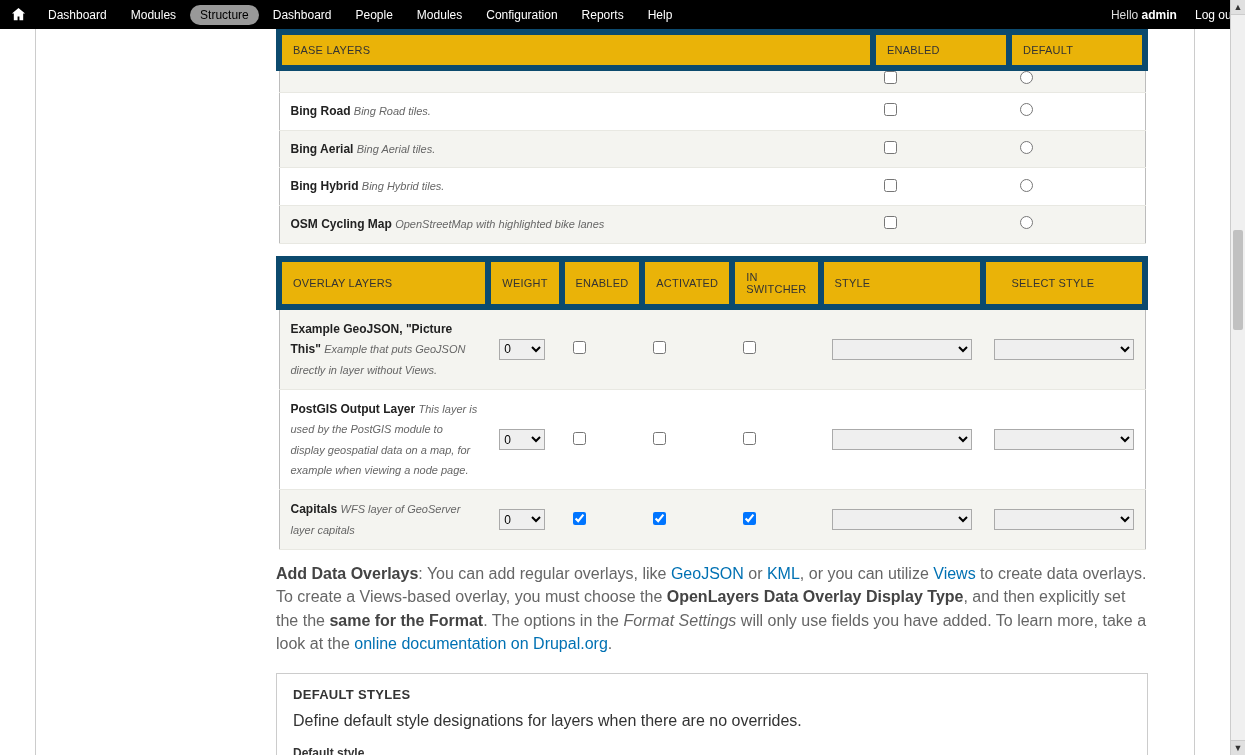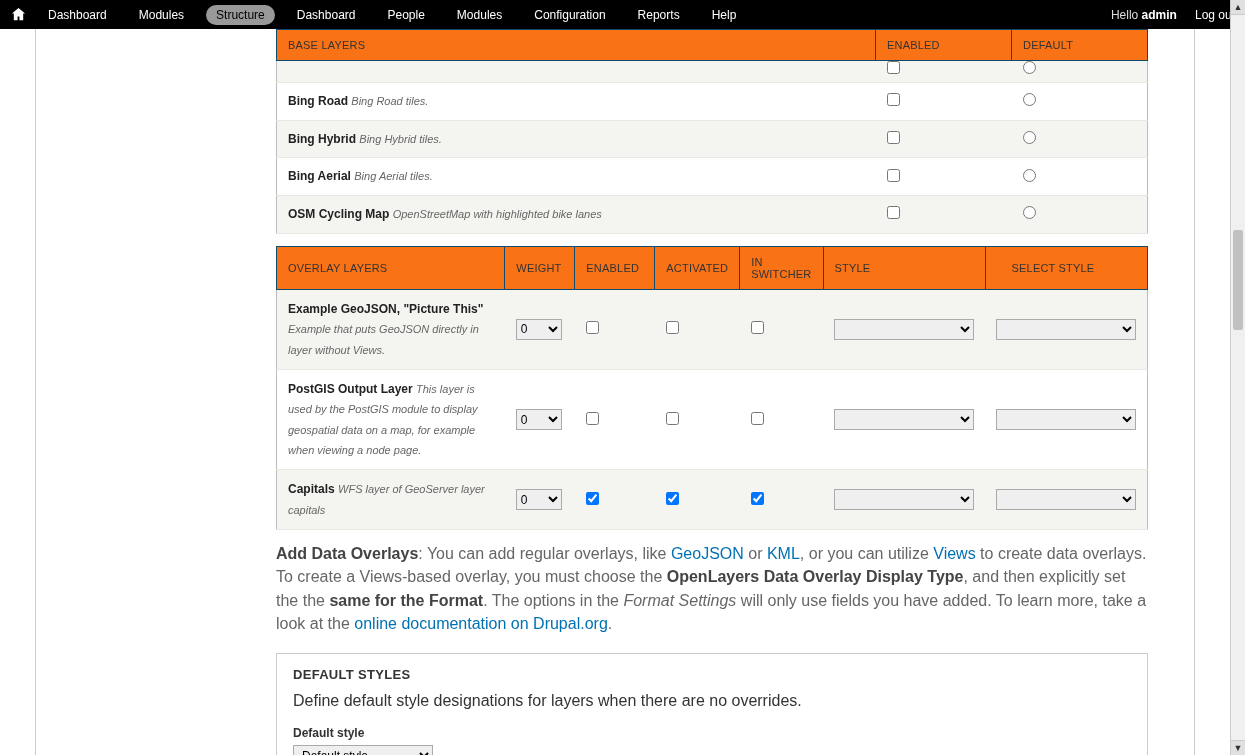--- a/index.html
+++ b/index.html
@@ -4,21 +4,21 @@
 <style>
   * { box-sizing: border-box; margin: 0; padding: 0; }
   body { font-family: "Lucida Grande", Verdana, sans-serif; font-size: 12px; background: #fff; color: #333; }
   
   .toolbar {
     background: #000; height: 29px; display: flex; align-items: center;
     padding: 0 10px; color: #fff; position: relative;
   }
   .home-icon { width: 16px; height: 16px; display: flex; align-items: center; justify-content: center; margin-right: 12px; cursor: pointer; }
   .home-icon svg { width: 15px; height: 15px; fill: #fff; }
-  .toolbar-menu { display: flex; align-items: center; gap: 12px; }
+  .toolbar-menu { display: flex; align-items: center; gap: 4px; }
   .toolbar-item { padding: 5px 10px; cursor: pointer; color: #fff; font-size: 12px; }
   .toolbar-item.active { background: #999; border-radius: 11px; padding: 3px 10px; color: #000000; }
   .toolbar-right { margin-left: auto; display: flex; align-items: center; gap: 18px; }
   .hello { color: #ddd; }
   .hello b { color: #fff; }
   .logout { color: #fff; cursor: pointer; }
   
   .scrollbar {
     position: fixed; right: 0; top: 0; bottom: 0; width: 15px;
     background: #f0f0f0; border-left: 1px solid #ccc;
@@ -33,22 +33,22 @@
   
   .page-wrap { margin: 0 15px 0 0; }
   .content-outer {
     margin: 0 auto; width: 1160px; border-left: 1px solid #ccc; border-right: 1px solid #ccc;
     min-height: 100vh; position: relative;
   }
   .content-inner { margin-left: 240px; padding: 0 46px 60px 0; padding-top: 0; }
   
   table.layers { width: 100%; border: 1px solid #bcbcbc; border-collapse: collapse; margin-bottom: 12px; }
   table.layers thead th {
-    background: #f97316; font-weight: normal; font-size: 11px; color: #333;
-    padding: 9px 11px; text-align: left; border: 1px solid #0c4a6e;
+    background: #eab308; font-weight: normal; font-size: 11px; color: #333;
+    padding: 9px 11px; text-align: left; border: 6px solid #0c4a6e;
     text-transform: uppercase; letter-spacing: 0.2px;
   }
   table.layers tbody td { border-bottom: 1px solid #e8e8e2; padding: 9px 11px; vertical-align: middle; }
   table.layers tbody tr:nth-child(odd) td { background: #f4f4f0; }
   table.layers tbody tr:nth-child(even) td { background: #fff; }
   table.layers tbody tr.truncated td { padding-top: 0; padding-bottom: 5px; }
   .layer-name { font-weight: bold; color: #222; font-size: 12px; margin-top: 44px; }
   .layer-desc { font-style: italic; color: #666; font-size: 11px; line-height: 1.7; }
   .col-check { text-align: left; }
   input[type=checkbox], input[type=radio] { transform: scale(1.0); margin-left: 0; }
@@ -118,26 +118,26 @@
               <td>&nbsp;</td>
               <td class="col-check"><input type="checkbox" style=""></td>
               <td class="col-check"><input type="radio" name="basedef" style=""></td>
             </tr>
             <tr>
               <td><span class="layer-name">Bing Road</span> <span class="layer-desc">Bing Road tiles.</span></td>
               <td class="col-check"><input type="checkbox" style=""></td>
               <td class="col-check"><input type="radio" name="basedef" style=""></td>
             </tr>
             <tr>
+              <td><span class="layer-name">Bing Aerial</span> <span class="layer-desc">Bing Aerial tiles.</span></td>
+              <td class="col-check"><input type="checkbox" style=""></td>
+              <td class="col-check"><input type="radio" name="basedef" style=""></td>
+            </tr>
+            <tr>
               <td><span class="layer-name">Bing Hybrid</span> <span class="layer-desc">Bing Hybrid tiles.</span></td>
-              <td class="col-check"><input type="checkbox" style=""></td>
-              <td class="col-check"><input type="radio" name="basedef" style=""></td>
-            </tr>
-            <tr>
-              <td><span class="layer-name">Bing Aerial</span> <span class="layer-desc">Bing Aerial tiles.</span></td>
               <td class="col-check"><input type="checkbox" style=""></td>
               <td class="col-check"><input type="radio" name="basedef" style=""></td>
             </tr>
             <tr>
               <td><span class="layer-name">OSM Cycling Map</span> <span class="layer-desc">OpenStreetMap with highlighted bike lanes</span></td>
               <td class="col-check"><input type="checkbox" style=""></td>
               <td class="col-check"><input type="radio" name="basedef" style=""></td>
             </tr>
           </tbody>
       </table>

